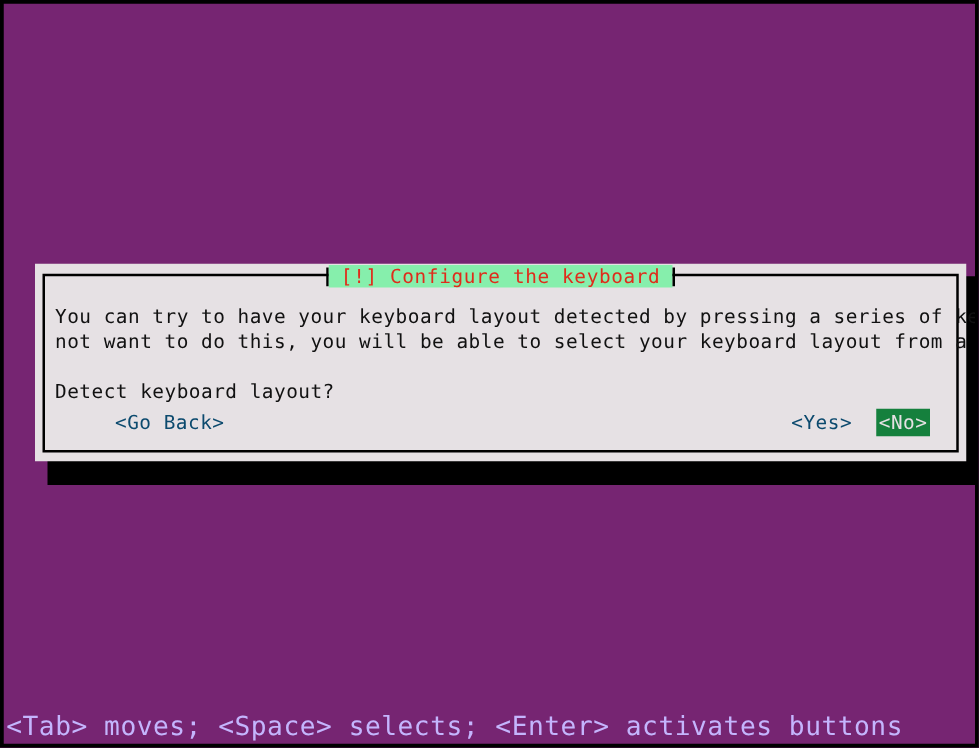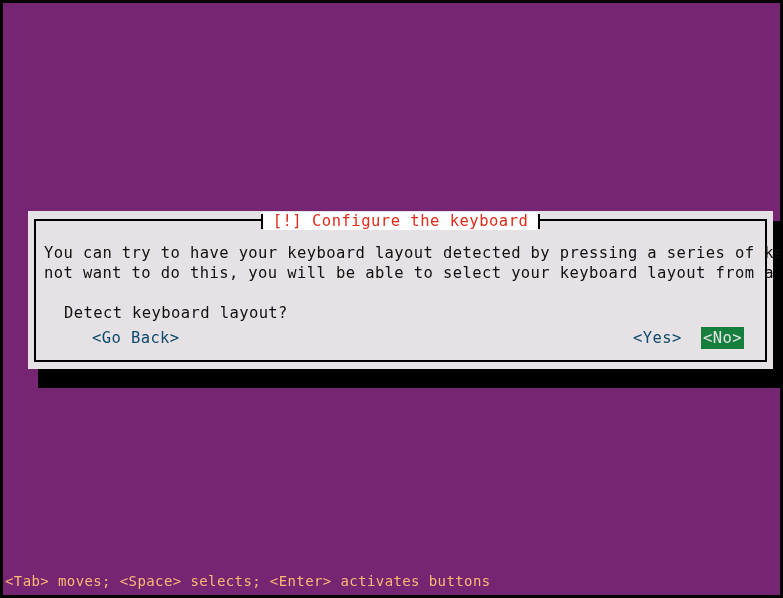--- a/index.html
+++ b/index.html
@@ -56,21 +56,21 @@
     left: 0;
     top: 0px;
     width: 100%;
     height: 20px;
     display: flex;
     align-items: center;
     justify-content: center;
     pointer-events: none;
   }
   #dialog-title {
-    background: #ffffff;
+    background: #86efac;
     color: #e02b1b;
     font-size: 15.5px;
     line-height: 18px;
     letter-spacing: 0.5px;
     padding: 0 10px;
     white-space: nowrap;
   }
   .title-tick {
     width: 2px;
     height: 15px;
@@ -87,21 +87,20 @@
     font-size: 15.5px;
     line-height: 20px;
     letter-spacing: 0.4px;
   }
   .body-line { white-space: nowrap; }
   .body-gap { height: 20px; }
 
   #question-line {
     margin-top: 0px;
     white-space: nowrap;
-    margin-left: 20px;
   }
 
   
   #button-row {
     position: absolute;
     left: 16px;
     right: 16px;
     top: 116px;
     height: 22px;
   }
@@ -119,22 +118,22 @@
   #btn-yes     { left: 587px; }
   #btn-no      { left: 657px; background: #15803d; color: #e6e1e4; }
 
   
   #help-bar {
     position: absolute;
     left: 0;
     bottom: 3px;
     width: 100%;
     height: 22px;
-    color: #fdba74;
-    font-size: 14px;
+    color: #c4b5fd;
+    font-size: 21px;
     line-height: 22px;
     letter-spacing: 0.4px;
     padding-left: 2px;
     box-sizing: border-box;
     white-space: nowrap;
   }
 </style>
 </head>
 <body>
 

